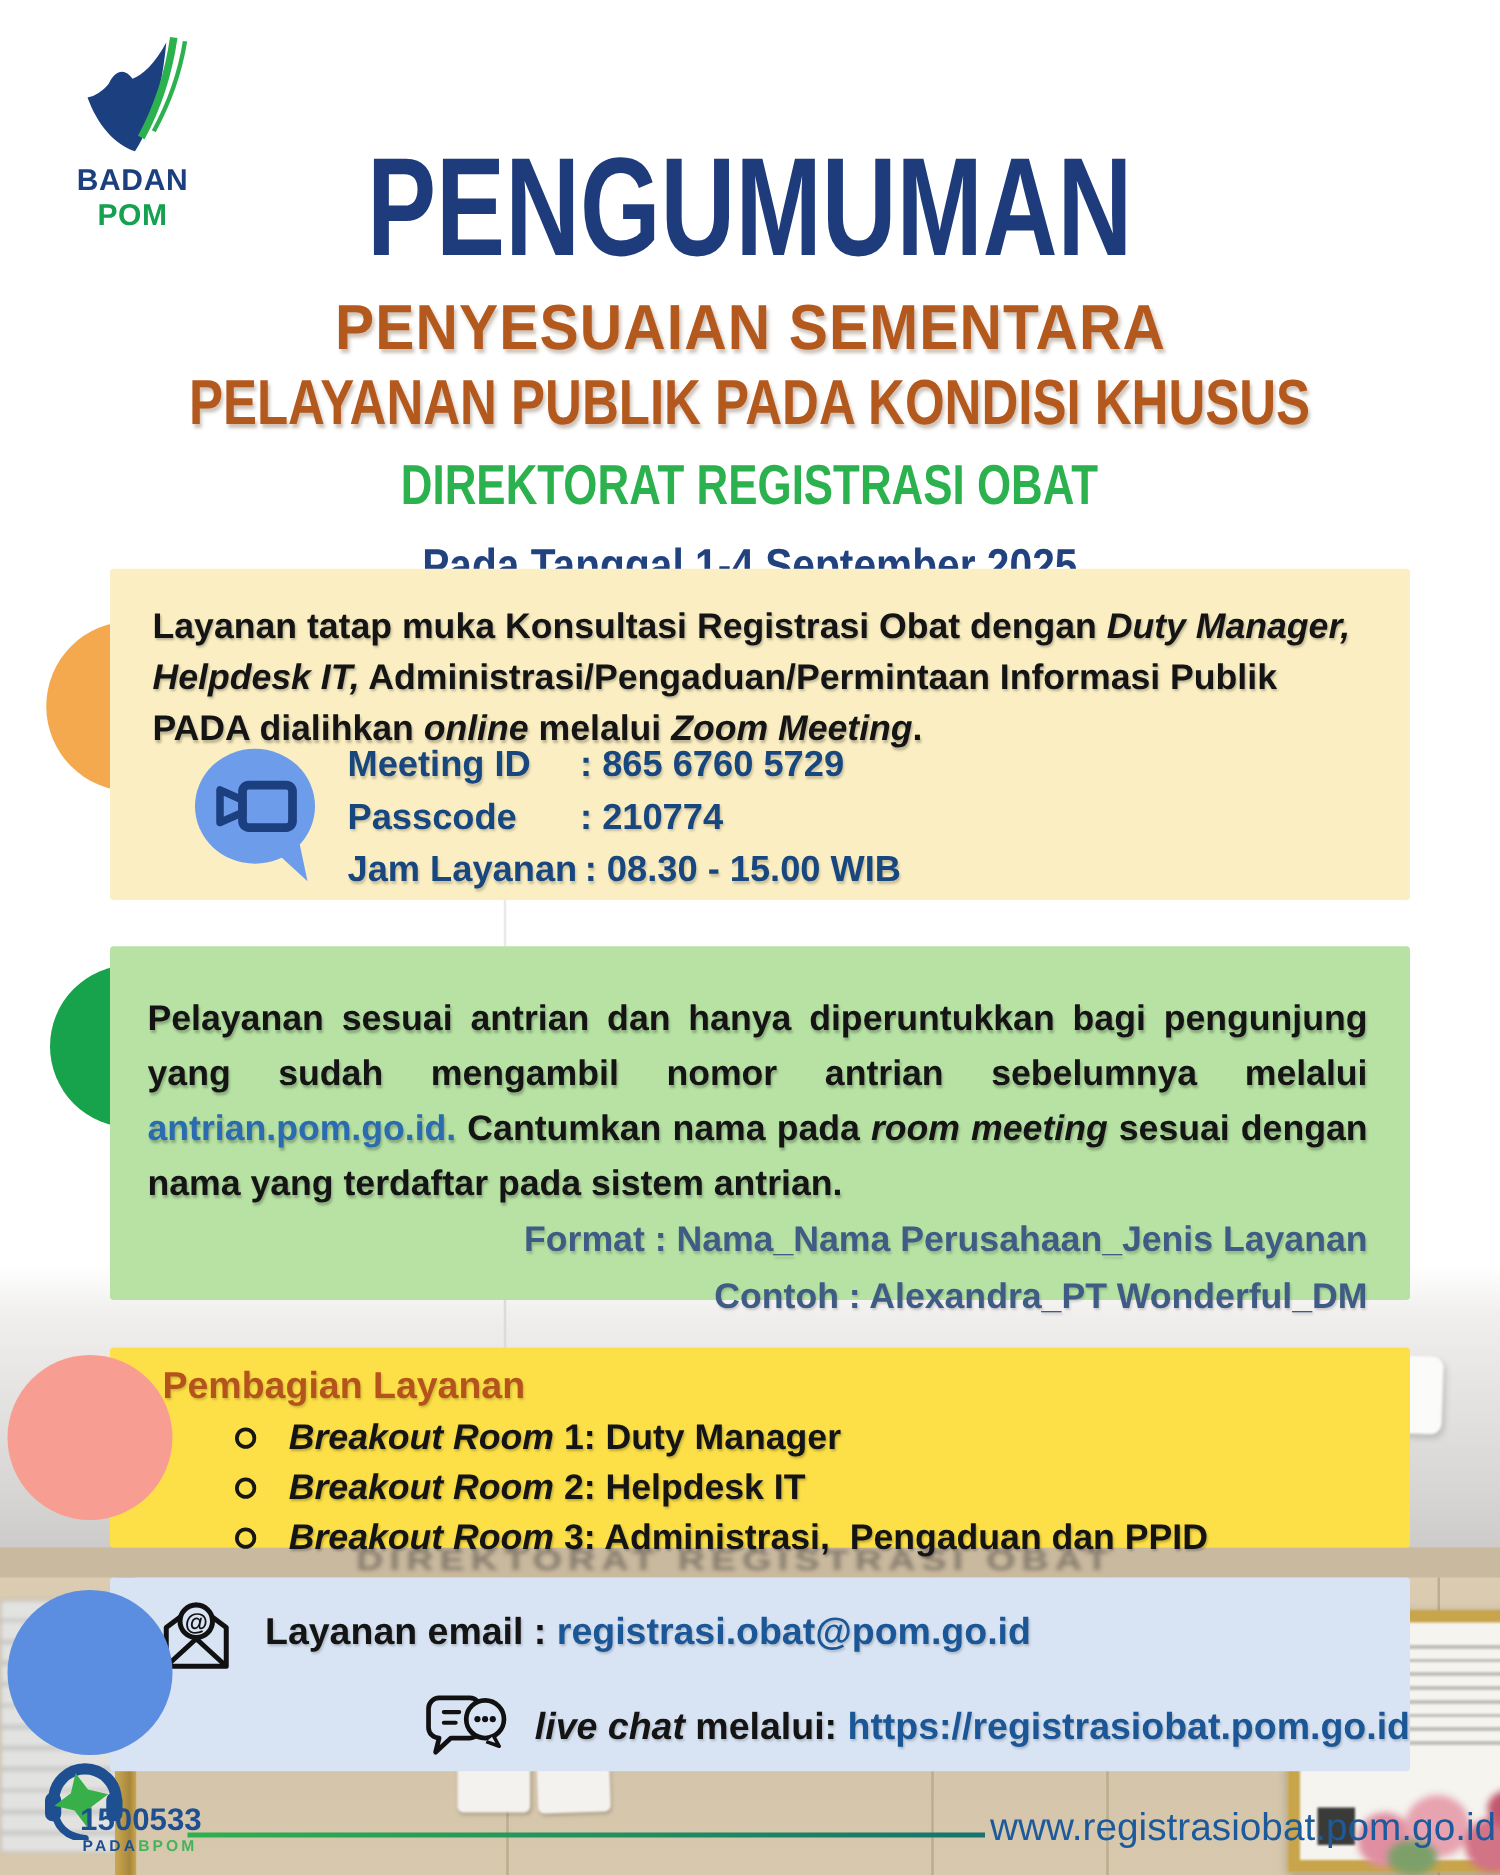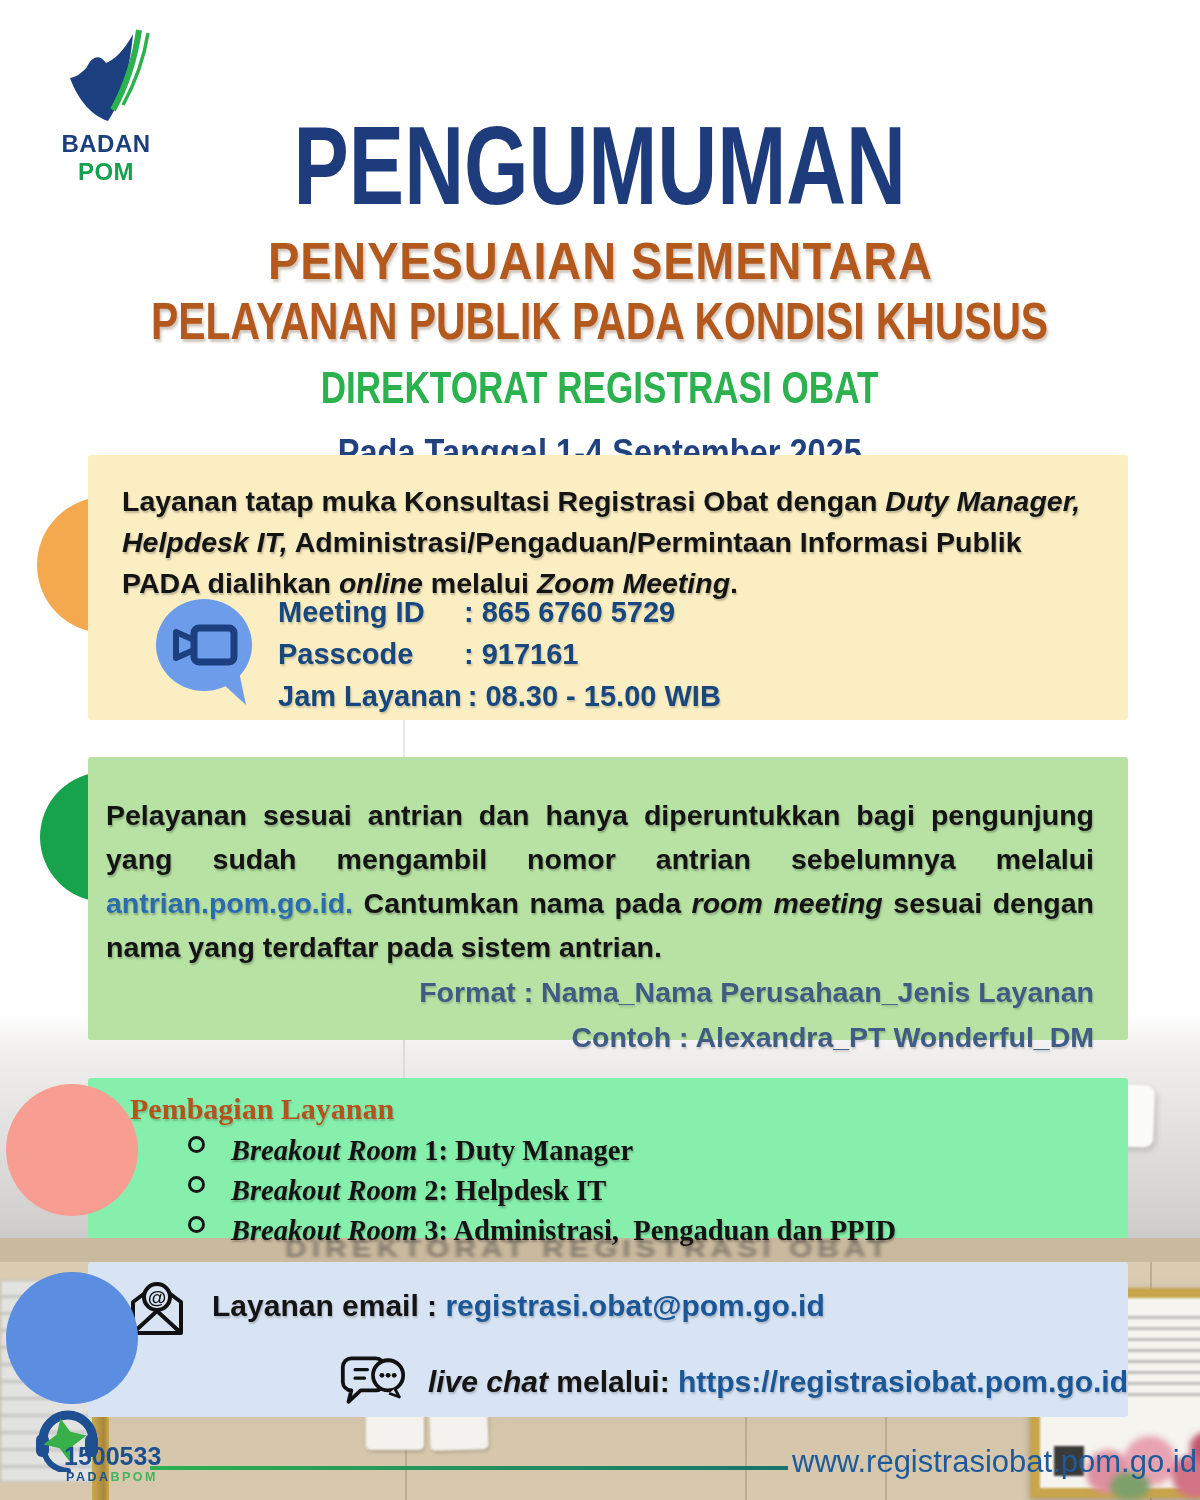--- a/index.html
+++ b/index.html
@@ -57,38 +57,38 @@
   
   .circle{position:absolute;border-radius:50%;}
   .c-orange{left:37px;top:497px;width:136px;height:136px;background:#F5A94E;z-index:1;}
   .c-green{left:40px;top:772px;width:130px;height:130px;background:#17A34B;z-index:1;}
   .c-pink{left:6px;top:1084px;width:132px;height:132px;background:#F89D92;z-index:3;}
   .c-blue{left:6px;top:1272px;width:132px;height:132px;background:#5B8DE0;z-index:3;}
   
   .box{position:absolute;left:88px;width:1040px;z-index:2;border-radius:3px;}
   .box-zoom{top:455px;height:265px;background:#FAEEC2;}
   .box-queue{top:757px;height:283px;background:#B7E2A4;}
-  .box-rooms{top:1078px;height:160px;background:#86efac;font-family:Liberation Serif, serif;}
+  .box-rooms{top:1078px;height:160px;background:#fde047;}
   .box-contact{top:1262px;height:155px;background:#D8E4F4;}
   .btext{color:#141414;font-weight:bold;font-size:28.5px;text-shadow:1px 2px 2px rgba(0,0,0,.25);}
   .seg{white-space:pre-wrap;}
   .zoom-par{padding:26px 34px 0 34px;line-height:41px;}
   .zoom-row{position:absolute;left:64px;top:140px;width:110px;height:112px;}
   .meet-rows{position:absolute;left:190px;top:136px;font-size:29px;font-weight:bold;color:#17477E;
     line-height:42px;text-shadow:1px 2px 2px rgba(0,0,0,.2);}
   .meet-row{display:flex;}
   .meet-row .lbl{width:186px;}
-  .queue-par{padding:36px 34px 0 18px;line-height:44px;text-align:justify;}
+  .queue-par{padding:36px 34px 0 30px;line-height:44px;text-align:justify;}
   .fmt{padding:2px 34px 0 34px;line-height:43px;color:#3E5C84;font-weight:bold;font-size:28.5px;
     text-shadow:1px 2px 2px rgba(0,0,0,.18);text-align:right;}
   .link-blue{color:#2B6CB0;}
   .rooms-head{padding:14px 0 0 42px;font-size:30px;font-weight:bold;color:#B4541C;
     text-shadow:1px 2px 2px rgba(0,0,0,.18);}
   .room-list{margin:10px 0 0 100px;}
-  .room-item{display:flex;margin-bottom:11px;line-height:29px;}
+  .room-item{display:flex;align-items:center;margin-bottom:11px;line-height:29px;}
   .bullet{width:11px;height:11px;border:3.5px solid #161616;border-radius:50%;margin-right:26px;flex:0 0 auto;}
   .contact-row{display:flex;align-items:center;margin-left:36px;}
   .contact-row.r1{margin-top:12px;}
   .contact-row.r2{margin-top:12px;justify-content:flex-end;}
   .contact-icon{width:66px;height:64px;margin-right:22px;flex:0 0 auto;}
   .contact-text{font-size:30px;font-weight:bold;color:#141414;text-shadow:1px 2px 2px rgba(0,0,0,.2);}
   .contact-text .lnk{color:#1B5796;}
   .it{font-style:italic;}
   
   .halo{position:absolute;left:28px;top:1392px;width:150px;height:102px;z-index:4;}
@@ -172,21 +172,21 @@
         <path d="M42 45 L24 37 V63 L42 55 Z" fill="none" stroke="#1B3F7F" stroke-width="6" stroke-linejoin="round"></path>
       </svg>
     </div>
     <div class="meet-rows">
       <div class="meet-row">
         <span class="lbl">Meeting ID</span>
         <span class="seg">: 865 6760 5729</span>
       </div>
       <div class="meet-row">
         <span class="lbl">Passcode</span>
-        <span class="seg">: 917161</span>
+        <span class="seg">: 210774</span>
       </div>
       <div class="meet-row">
         <span class="lbl" style="width:auto;margin-right:6px">Jam Layanan</span>
         <span class="seg">: 08.30 - 15.00 WIB</span>
       </div>
     </div>
   </div>
 
   <div class="box box-queue">
     <div class="btext queue-par">

